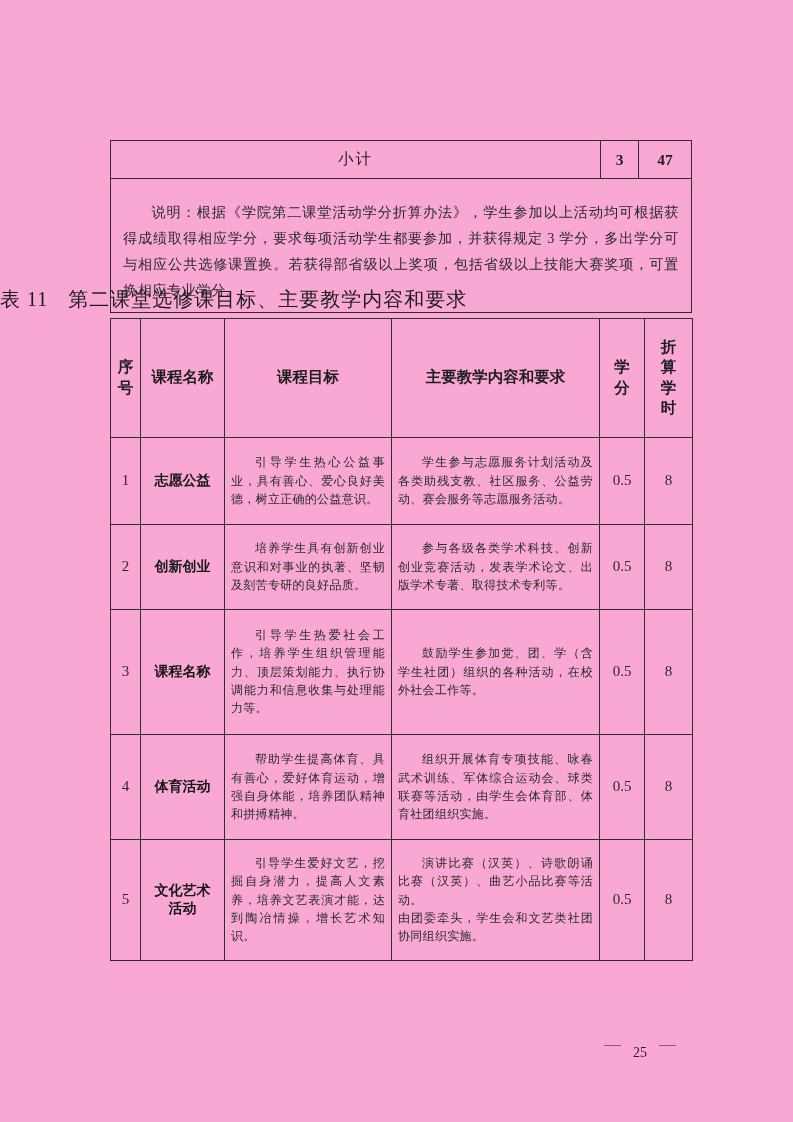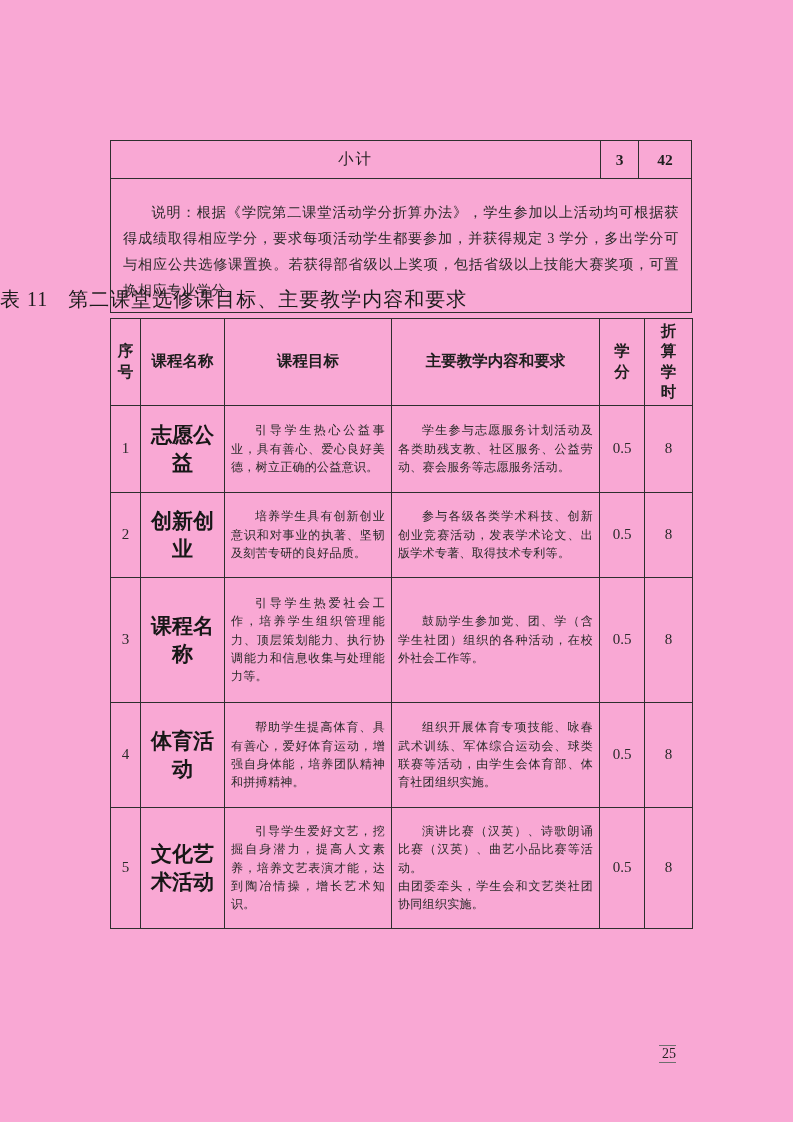--- a/index.html
+++ b/index.html
@@ -34,62 +34,62 @@
     position: absolute; top: 286px; left: 0; width: 100%;
     margin: 0; text-align: left;
     font-size: 20px; font-weight: normal; color: #1c1c1c;
     letter-spacing: 1px;
   }
   .title-gap { display: inline-block; width: 1em; }
 
   
   .main-table { position: absolute; left: 110px; top: 318px; width: 582px; }
   .main-table thead tr { height: 82px; }
-  .main-table th { font-size: 15.5px; font-weight: bold; text-align: center; padding: 2px 3px; }
+  .main-table th { font-size: 15.5px; font-weight: bold; text-align: center; padding: 18px 3px; }
   .vhead { display: block; width: 1.1em; margin: 0 auto; line-height: 1.32; text-align: center; }
   #rows-body tr:nth-child(1) { height: 87px; }
   #rows-body tr:nth-child(2) { height: 85px; }
   #rows-body tr:nth-child(3) { height: 125px; }
   #rows-body tr:nth-child(4) { height: 105px; }
   #rows-body tr:nth-child(5) { height: 121px; }
   .cell-center { text-align: center; font-size: 15px; color: #2a2a2a; }
-  .cell-name { text-align: center; font-size: 21px; font-weight: bold; color: #171717;
+  .cell-name { text-align: center; font-size: 14px; font-weight: bold; color: #171717;
                font-family: "Liberation Sans", "DejaVu Sans", sans-serif; padding: 2px 10px; }
   .cell-text { padding: 3px 6px; }
   .para {
     margin: 0; font-size: 12px; line-height: 1.52;
     text-align: justify; color: #2a2a2a; letter-spacing: 0.3px;
   }
   .para.indent { text-indent: 2em; }
   .para:empty { display: none; }
 
   
   .footer {
     position: absolute; top: 1045px; left: 604px; width: 72px; height: 18px;
-    display: flex; align-items: flex-end; justify-content: space-between;
-    font-size: 14px; color: #222; flex-direction: column;
+    display: flex; align-items: flex-start; justify-content: space-between;
+    font-size: 14px; color: #222;
   }
   .footer-dash { display: inline-block; width: 17px; height: 1.4px; background: #6e6e6e; }
 </style>
 </head>
 <body>
 
 <div class="page">
 
   <table class="subtotal-table">
     <colgroup>
       <col style="width:490px">
         <col style="width:38px">
         <col style="width:53px">
     </colgroup>
     <tbody>
       <tr class="row-subtotal">
         <td class="subtotal-label">小计</td>
         <td class="subtotal-num">3</td>
-        <td class="subtotal-num">42</td>
+        <td class="subtotal-num">47</td>
       </tr>
       <tr>
         <td class="note-cell" colspan="3">
           <p class="note-para">说明：根据《学院第二课堂活动学分折算办法》，学生参加以上活动均可根据获得成绩取得相应学分，要求每项活动学生都要参加，并获得规定 3 学分，多出学分可与相应公共选修课置换。若获得部省级以上奖项，包括省级以上技能大赛奖项，可置换相应专业学分。</p>
         </td>
       </tr>
     </tbody>
   </table>
 
   <h2 class="table-title"><span>表 11</span><span class="title-gap"></span><span>第二课堂选修课目标、主要教学内容和要求</span></h2>

